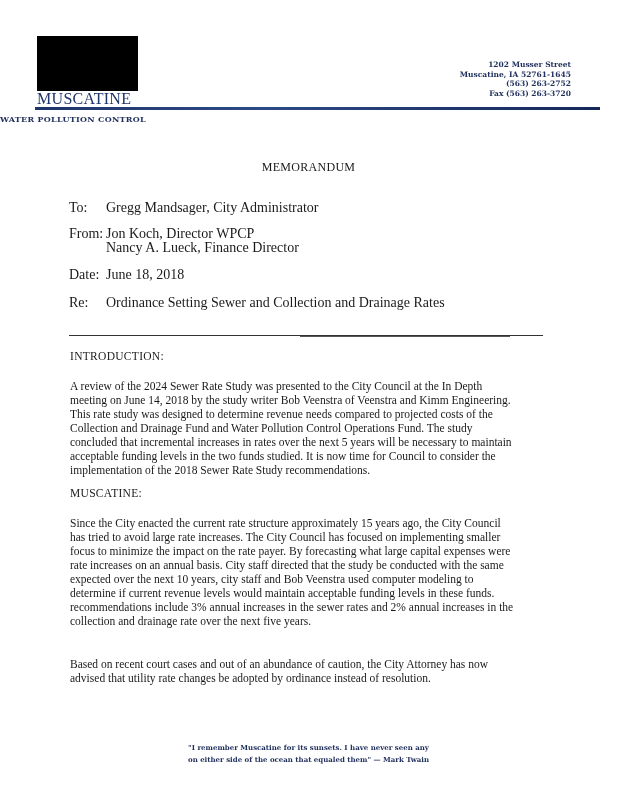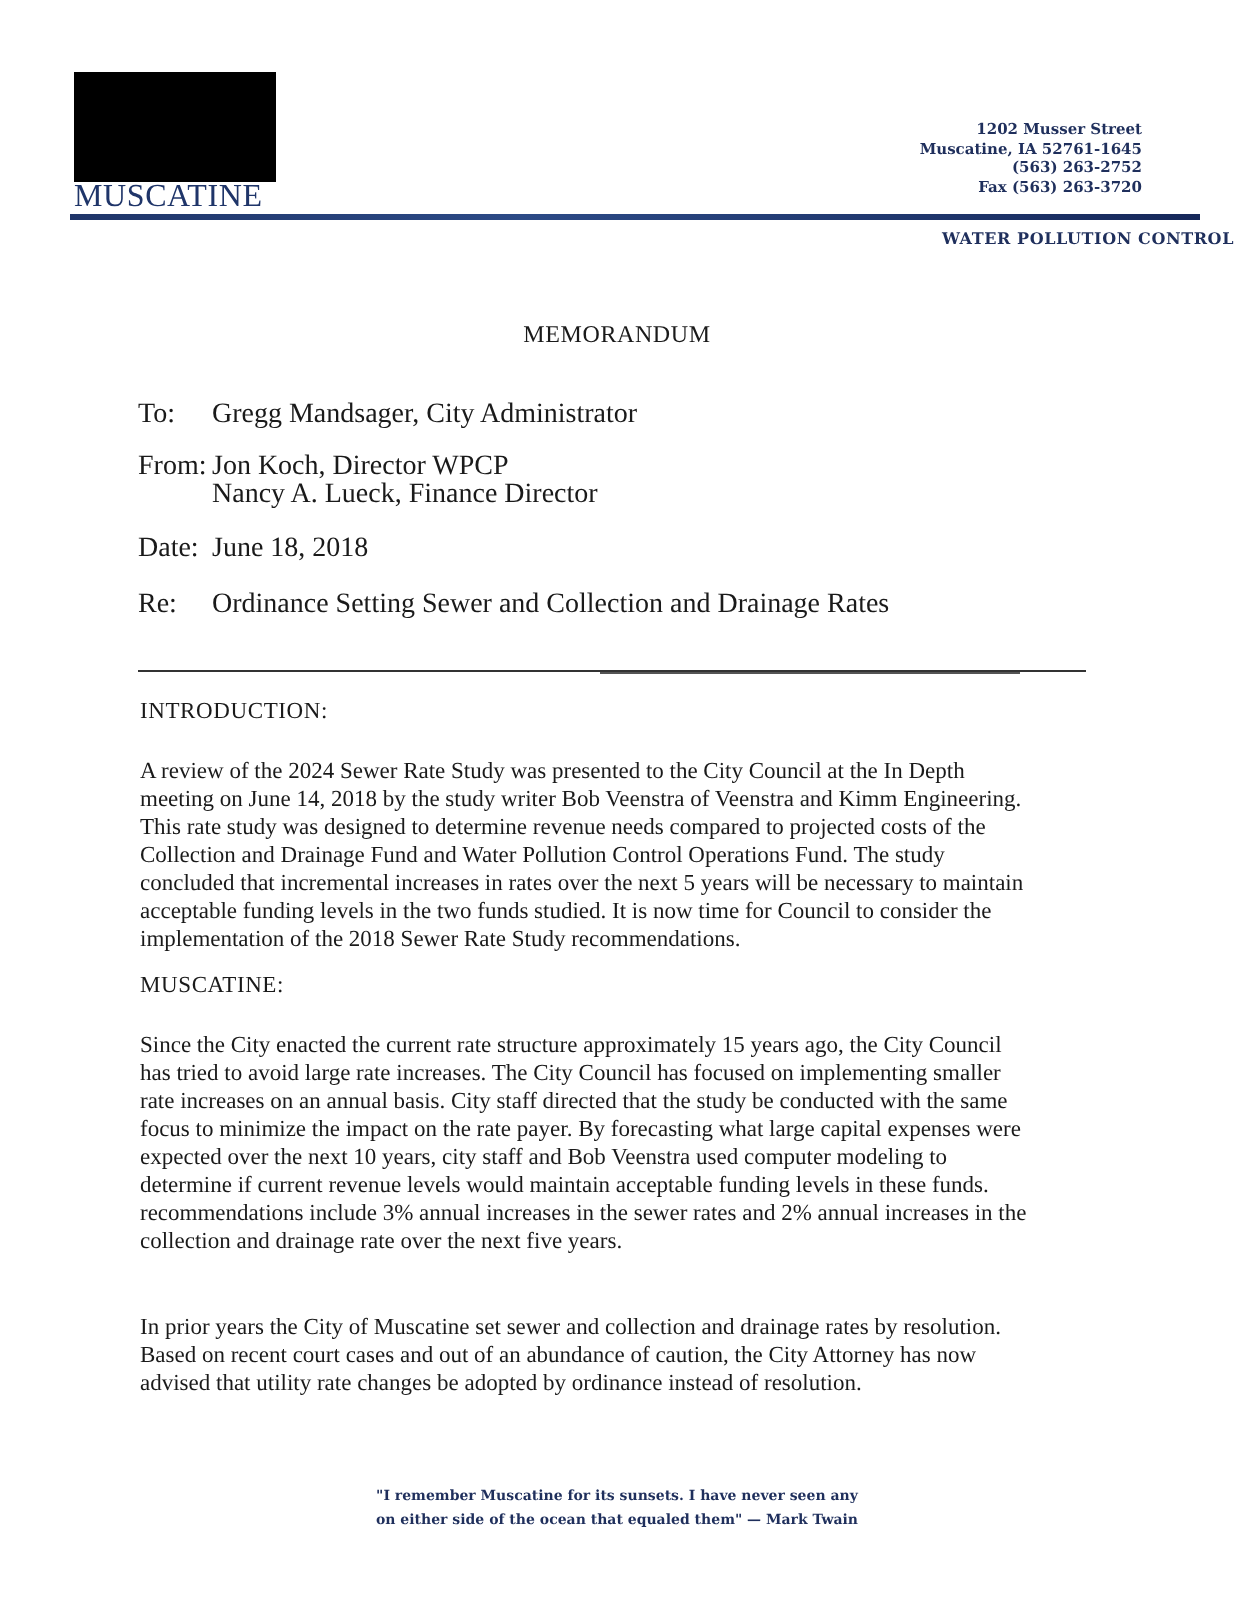--- a/index.html
+++ b/index.html
@@ -1,21 +1,21 @@
 <!DOCTYPE html>
 <html><head>
 <meta charset="utf-8">
 <style>
   html, body { margin: 0; padding: 0; background: #ffffff; }
   body { width: 617px; height: 800px; position: relative; overflow: hidden; font-family: "Liberation Serif", serif; color: #1a1a1a; }
   .logo-block { position: absolute; left: 37px; top: 36px; width: 101px; height: 55px; background: #000; }
   .logo-text { position: absolute; left: 37px; top: 90px; font-family: "Liberation Serif", serif; font-size: 16px; color: #1f3569; letter-spacing: 0.3px; }
   .header-rule { position: absolute; left: 35px; top: 107px; width: 565px; height: 3px; background: linear-gradient(to right, #1f3569 0%, #2c4a86 40%, #16285a 100%); }
   .address { position: absolute; right: 46px; top: 60px; text-align: right; font-family: "DejaVu Serif", serif; font-weight: bold; font-size: 7.5px; line-height: 9.5px; color: #1f2f5c; }
-  .dept { position: absolute; left: 0; width: 617px; top: 114px; text-align: right; font-family: "DejaVu Serif", serif; font-weight: bold; font-size: 8px; color: #1f2f5c; letter-spacing: 0.3px; }
+  .dept { position: absolute; left: 0; width: 617px; top: 114px; text-align: left; font-family: "DejaVu Serif", serif; font-weight: bold; font-size: 8px; color: #1f2f5c; letter-spacing: 0.3px; }
   .memo-title { position: absolute; left: 0; width: 617px; top: 160px; text-align: center; font-size: 12px; letter-spacing: 0.3px; }
   .field { position: absolute; left: 69px; font-size: 14px; line-height: 14px; }
   .field .label { display: inline-block; width: 37px; }
   .field .value { display: inline-block; }
   .field .value2 { display: block; margin-left: 37px; }
   .divider { position: absolute; left: 69px; top: 335px; width: 474px; height: 1px; background: #333; }
   .divider2 { position: absolute; left: 300px; top: 336px; width: 210px; height: 1px; background: #555; }
   .heading { position: absolute; left: 70px; font-weight: normal; font-size: 11.5px; letter-spacing: 0.3px; }
   .para { position: absolute; left: 70px; width: 480px; font-size: 11.5px; line-height: 14px; }
   .para span { display: block; white-space: nowrap; }
@@ -64,29 +64,28 @@
   <span>Collection and Drainage Fund and Water Pollution Control Operations Fund. The study</span>
   <span>concluded that incremental increases in rates over the next 5 years will be necessary to maintain</span>
   <span>acceptable funding levels in the two funds studied. It is now time for Council to consider the</span>
   <span>implementation of the 2018 Sewer Rate Study recommendations.</span>
 </div>
 
 <div class="heading" style="top:487px">MUSCATINE:</div>
 <div class="para" style="top:516px">
   <span>Since the City enacted the current rate structure approximately 15 years ago, the City Council</span>
   <span>has tried to avoid large rate increases. The City Council has focused on implementing smaller</span>
+  <span>focus to minimize the impact on the rate payer. By forecasting what large capital expenses were</span>
   <span>rate increases on an annual basis. City staff directed that the study be conducted with the same</span>
-  <span>focus to minimize the impact on the rate payer. By forecasting what large capital expenses were</span>
   <span>expected over the next 10 years, city staff and Bob Veenstra used computer modeling to</span>
   <span>determine if current revenue levels would maintain acceptable funding levels in these funds.</span>
   <span>recommendations include 3% annual increases in the sewer rates and 2% annual increases in the</span>
   <span>collection and drainage rate over the next five years.</span>
 </div>
 <div class="para" style="top:657px">
-  <span>In prior years the City of Muscatine set sewer and collection and drainage rates by resolution.</span>
   <span>Based on recent court cases and out of an abundance of caution, the City Attorney has now</span>
   <span>advised that utility rate changes be adopted by ordinance instead of resolution.</span>
 </div>
 
 <div class="quote">
   <div>"I remember Muscatine for its sunsets. I have never seen any</div>
   <div>on either side of the ocean that equaled them" — Mark Twain</div>
 </div>
 
 </body></html>

